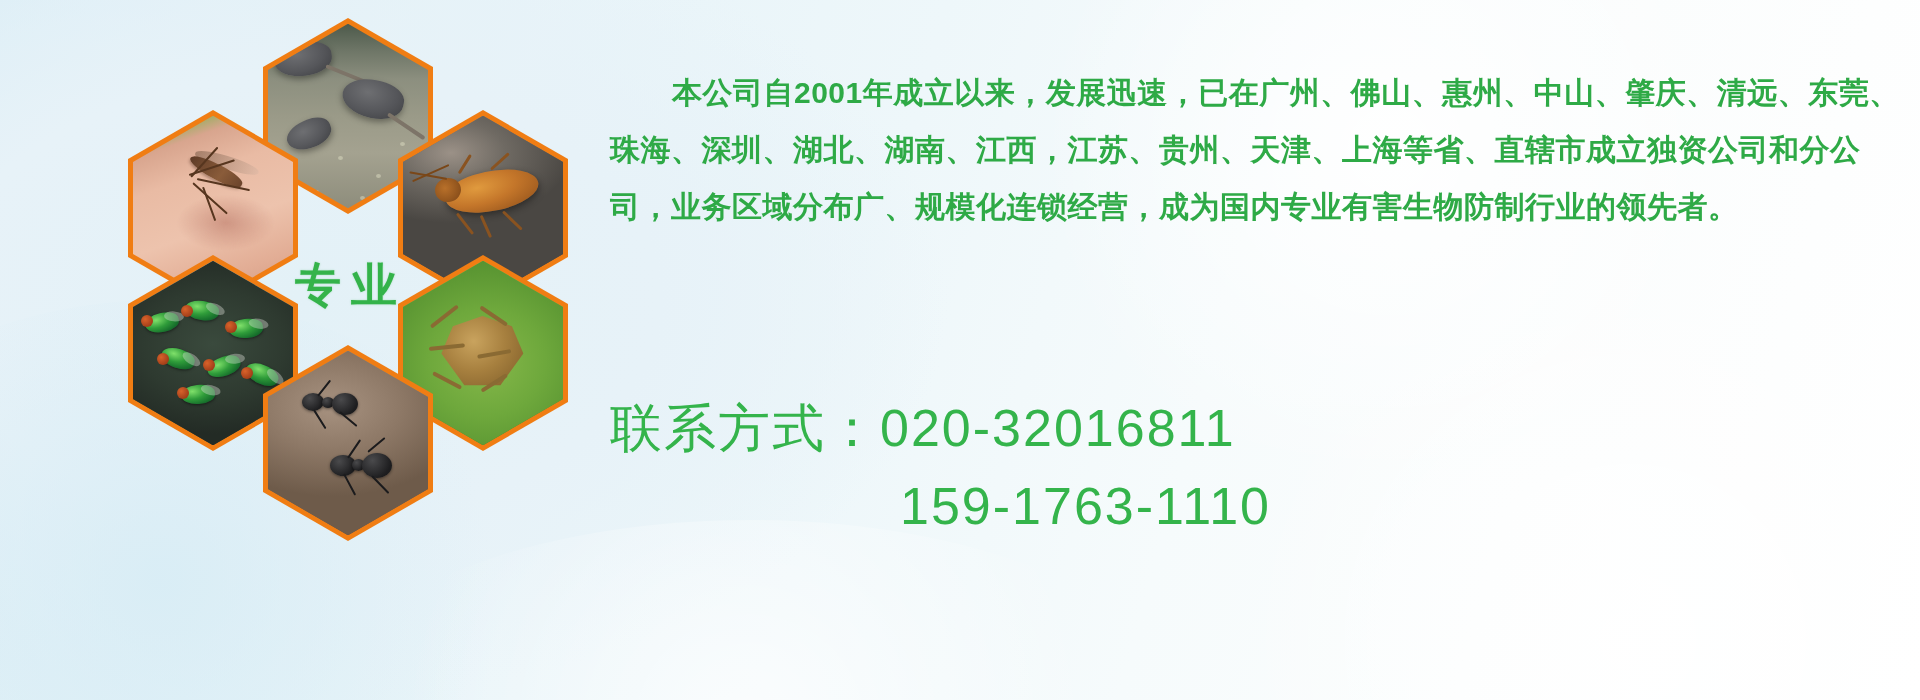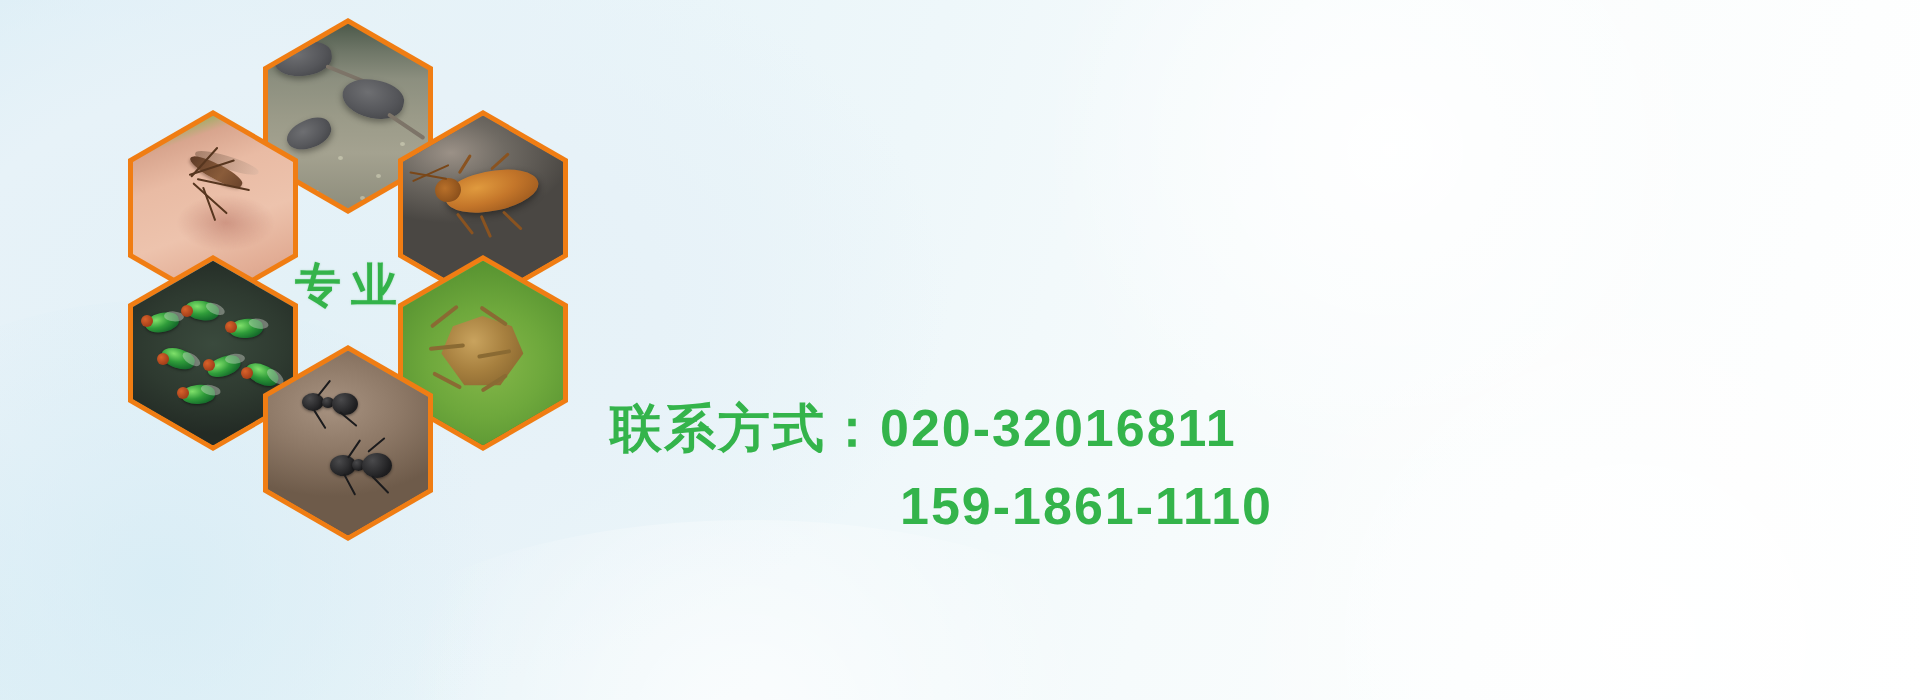--- a/index.html
+++ b/index.html
@@ -265,21 +265,21 @@
   }
   #contact-block {
     position: absolute;
     left: 0;
     top: 355px;
     width: 1290px;
     color: #34b44b;
   }
   .contact-line {
     font-size: 52px;
-    font-weight: 700;
+    font-weight: 400;
     line-height: 78px;
     letter-spacing: 2px;
     white-space: nowrap;
   }
   .contact-line.second {
     text-indent: 290px;
   }
 </style>
 </head>
 <body>
@@ -397,20 +397,21 @@
       </div>
     </div>
 
     <div class="hex-label">
       <div class="line">专业</div>
     </div>
 
   </div>
 
   <div id="content">
+    <p id="intro-paragraph">本公司自2001年成立以来，发展迅速，已在广州、佛山、惠州、中山、肇庆、清远、东莞、珠海、深圳、湖北、湖南、江西，江苏、贵州、天津、上海等省、直辖市成立独资公司和分公司，业务区域分布广、规模化连锁经营，成为国内专业有害生物防制行业的领先者。</p>
 
     <div id="contact-block">
       <div class="contact-line">联系方式：020-32016811</div>
-      <div class="contact-line second">159-1861-1110</div>
+      <div class="contact-line second">159-1763-1110</div>
     </div>
   </div>
 
 </div>
 
 </body></html>

